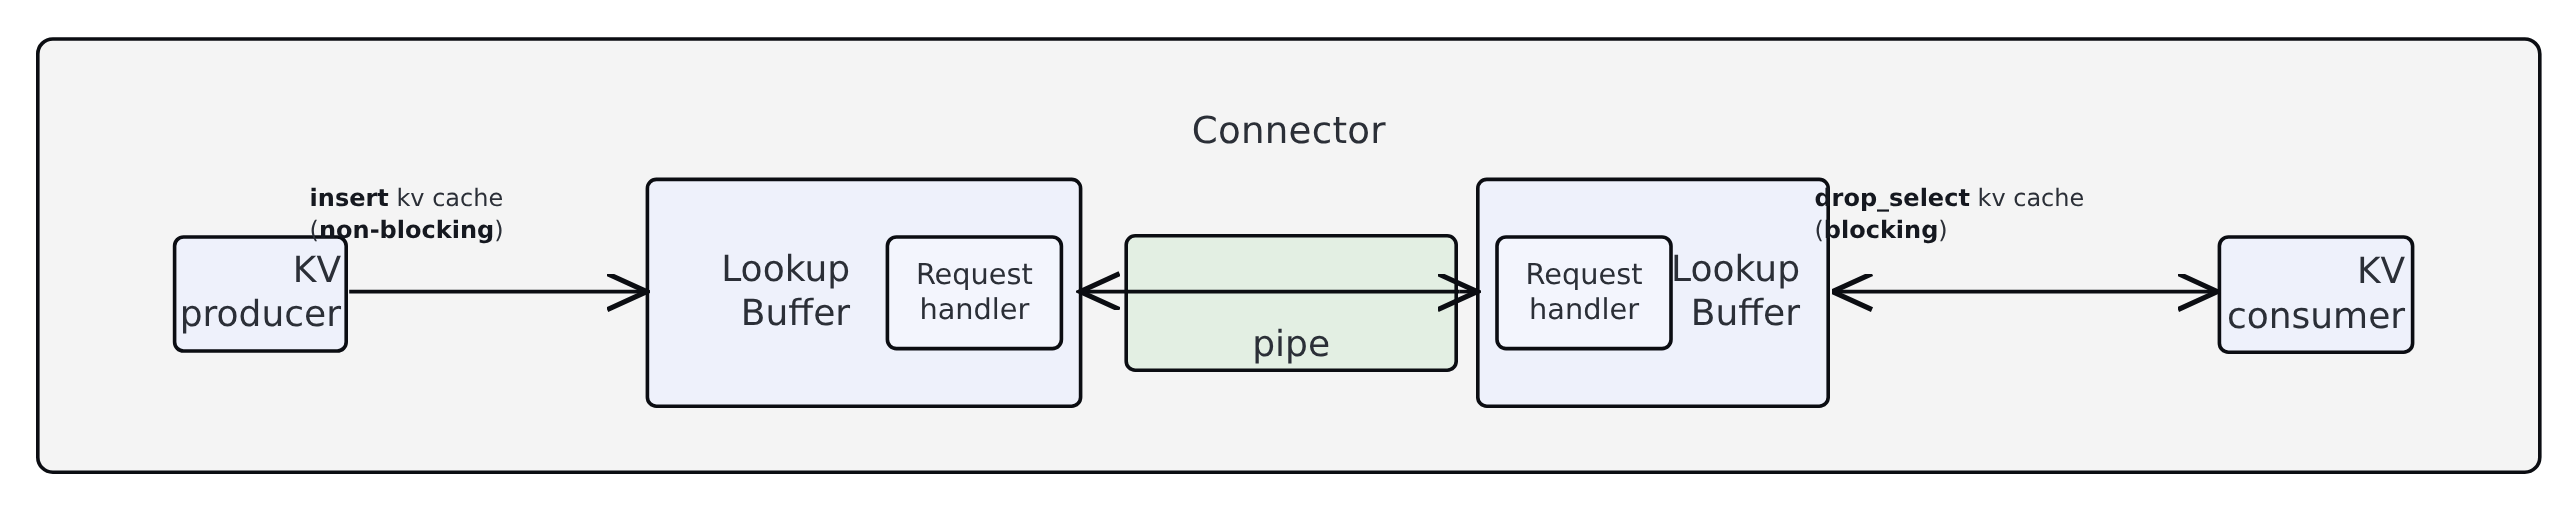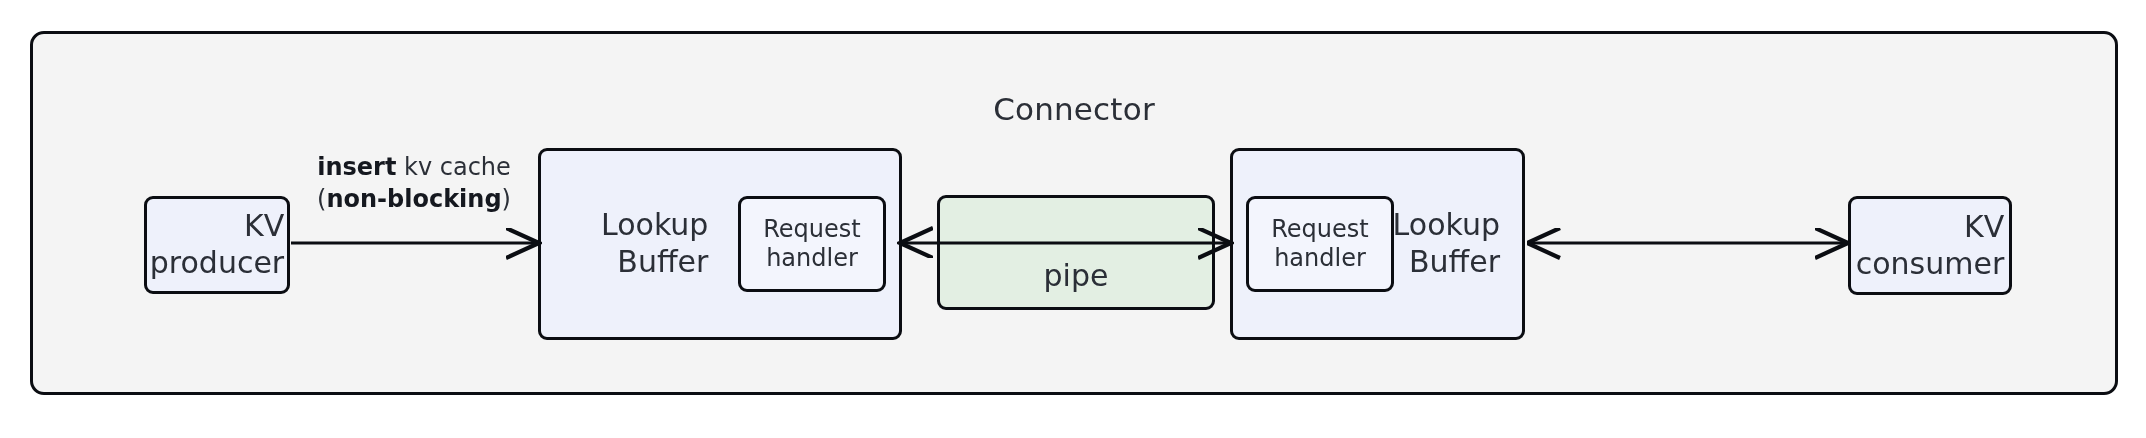--- a/index.html
+++ b/index.html
@@ -133,21 +133,20 @@
     height: 96px;
   }
 
   
   #pipe {
     left: 937px;
     top: 195px;
     width: 278px;
     height: 115px;
     align-items: flex-end;
-    padding-bottom: 12px;
   }
   .pipe-label {
     font-size: 30px;
     color: #2b2f37;
     position: relative;
     z-index: 2;
   }
 
   
   #arrow-layer {
@@ -156,23 +155,23 @@
     top: 0;
     width: 2146px;
     height: 438px;
     pointer-events: none;
     z-index: 5;
   }
 
   
   .edge-label {
     position: absolute;
-    text-align: center;
-    color: #2b2f37;
-    font-size: 24px;
+    text-align: left;
+    color: #2b2f37;
+    font-size: 20px;
     line-height: 1.32;
     z-index: 6;
   }
   .edge-label b { font-weight: 700; color: #15181f; }
   #label-insert {
     left: 258px;
     top: 152px;
     width: 312px;
   }
   #label-drop-select {
@@ -216,20 +215,24 @@
   <div class="node blue" id="kv-consumer">
     <span class="lb-label">KV
 consumer</span>
   </div>
 
   <div class="edge-label" id="label-insert">
     <b>insert</b><span> kv cache</span><br>
     <span>(</span><b>non-blocking</b><span>)</span>
   </div>
 
+  <div class="edge-label" id="label-drop-select">
+    <b>drop_select</b><span> kv cache</span><br>
+    <span>(</span><b>blocking</b><span>)</span>
+  </div>
 
   <svg id="arrow-layer" viewBox="0 0 2146 438">
     <defs>
       <marker id="ah-end" markerWidth="12" markerHeight="12" refX="10" refY="5" orient="auto" markerUnits="strokeWidth">
         <path d="M0,0 L11,5 L0,10" fill="none" stroke="#0b0d12" stroke-width="1.4"></path>
       </marker>
       <marker id="ah-start" markerWidth="12" markerHeight="12" refX="1" refY="5" orient="auto" markerUnits="strokeWidth">
         <path d="M11,0 L0,5 L11,10" fill="none" stroke="#0b0d12" stroke-width="1.4"></path>
       </marker>
     </defs>

